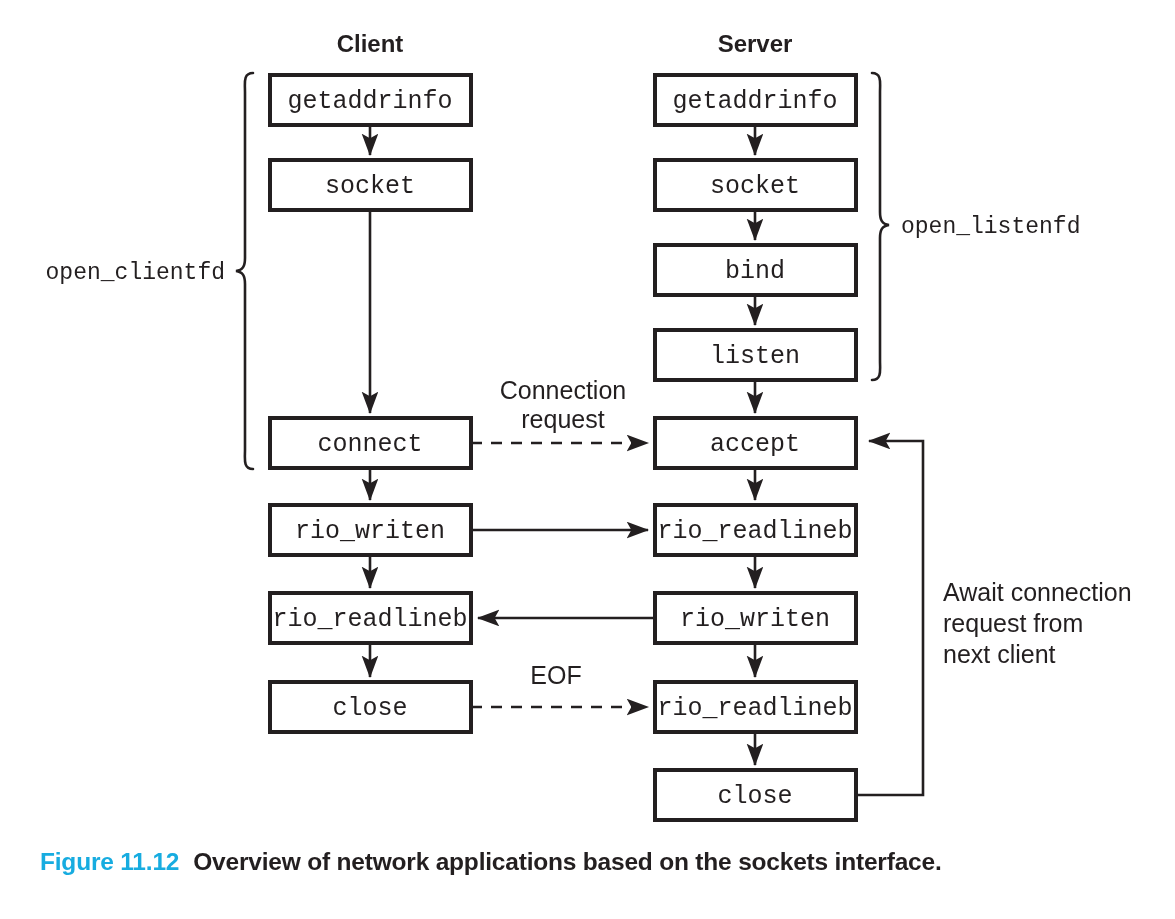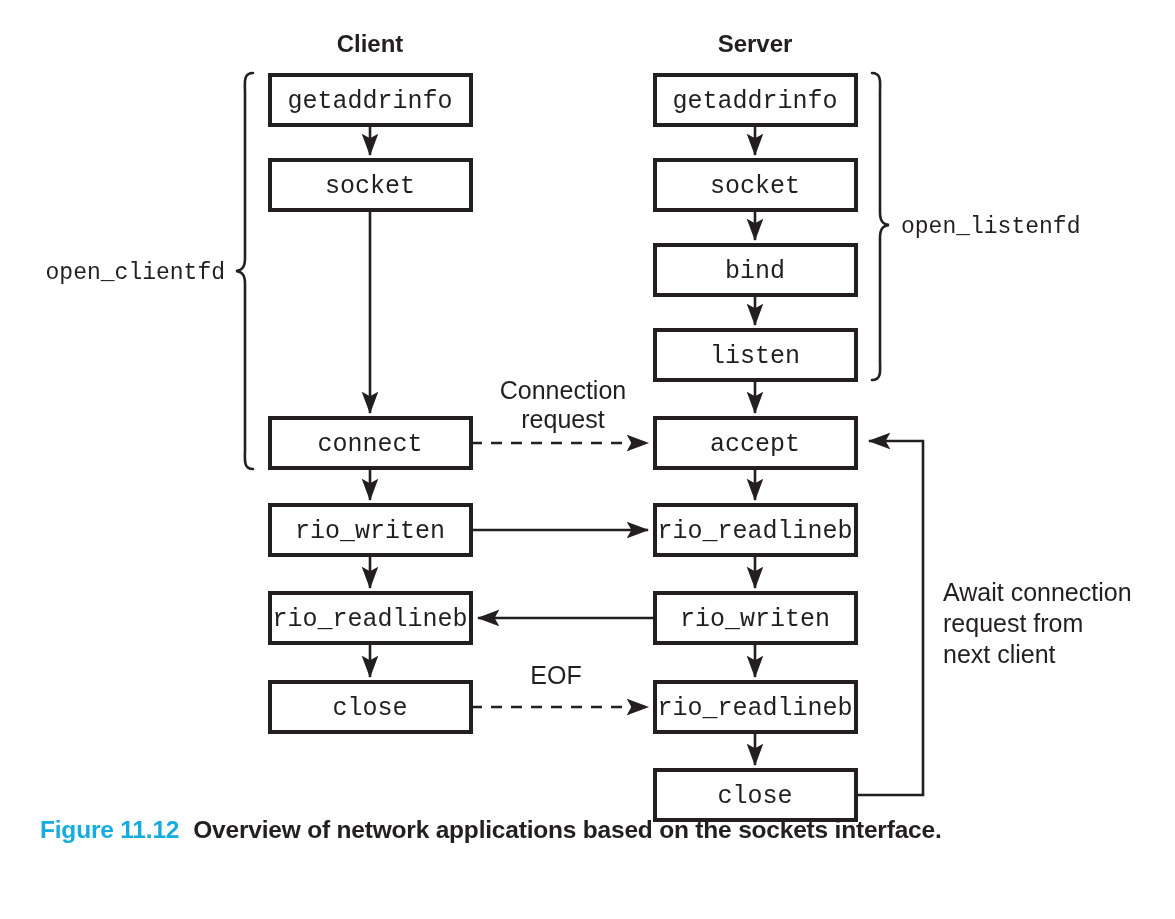--- a/index.html
+++ b/index.html
@@ -80,21 +80,21 @@
     font-size: 25px;
     fill: #231f20;
   }
   .annot.mid { text-anchor: middle; }
   .annot.start { text-anchor: start; }
 
   
   #caption {
     position: absolute;
     left: 40px;
-    top: 816px;
+    top: 848px;
     width: 1100px;
     font-family: "Liberation Sans", sans-serif;
     font-size: 24.5px;
     font-weight: bold;
     letter-spacing: -0.2px;
     white-space: nowrap;
   }
   #caption .fig-num {
     color: #17ace0;
   }

